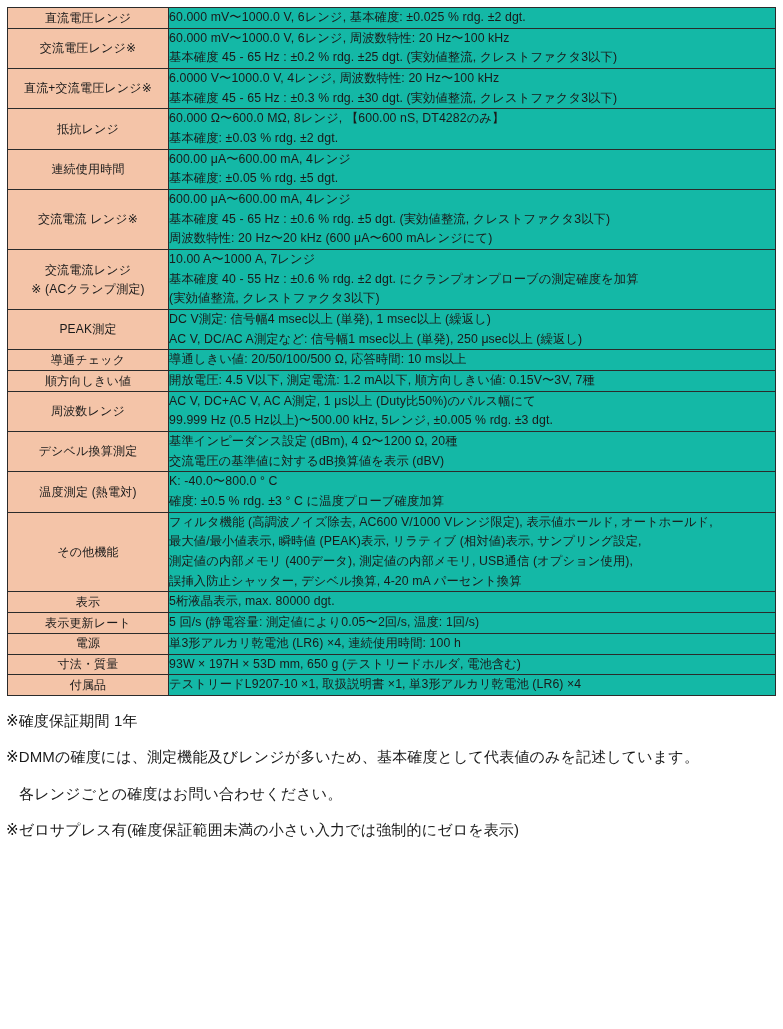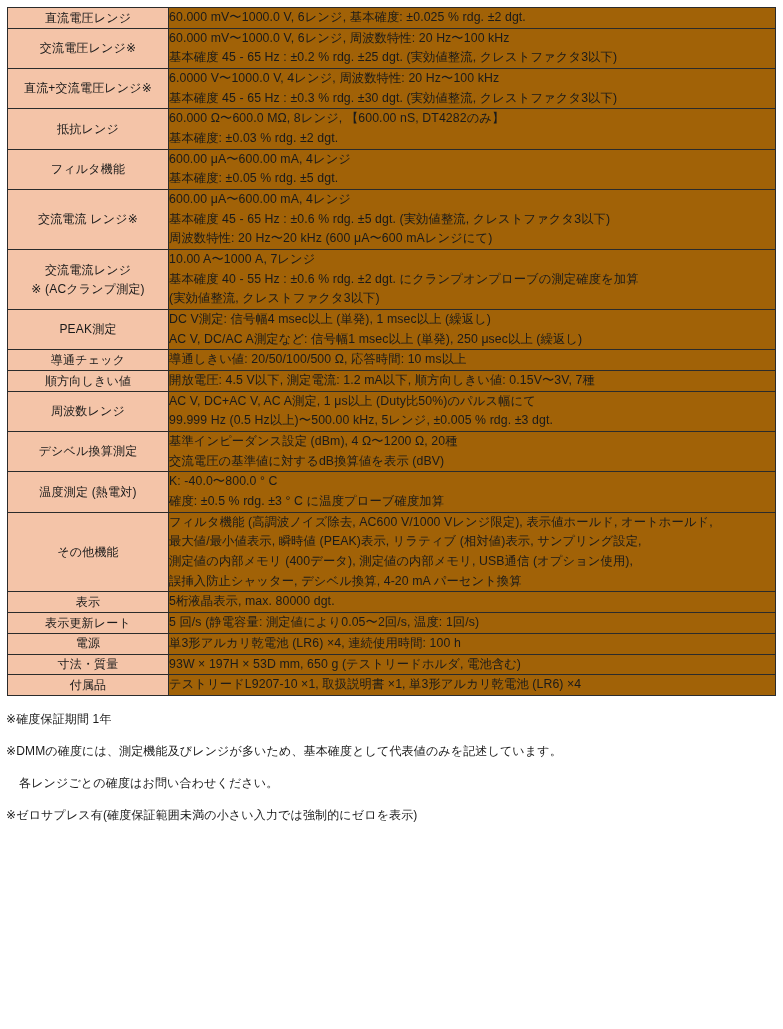--- a/index.html
+++ b/index.html
@@ -38,39 +38,39 @@
     background: #f4c4a8;
     text-align: center;
     font-size: 12px;
     line-height: 1.55;
     padding: 4px 3px;
     letter-spacing: 0.2px;
     color: #1a1a1a;
     margin-left: 28px;
   }
   td.value {
-    background: #a16207;
+    background: #14b8a6;
     text-align: left;
     font-size: 12.3px;
     line-height: 1.6;
     padding: 4px 8px;
     color: #1a1a1a;
   }
   td.value .ln {
     display: block;
     white-space: nowrap;
     letter-spacing: 0.1px;
   }
   td.label .ln {
     display: block;
     white-space: nowrap;
   }
   .notes {
     margin: 14px 0 0 6px;
-    font-size: 12px;
+    font-size: 15px;
     line-height: 1.5;
     color: #1a1a1a;
   }
   .notes .note {
     display: block;
     margin-bottom: 14px;
     white-space: nowrap;
     letter-spacing: 0.15px;
   }
   .notes .note.indent {
@@ -114,21 +114,21 @@
           <td class="label">
             <span class="ln">抵抗レンジ</span>
           </td>
           <td class="value">
             <span class="ln">60.000 Ω〜600.0 MΩ, 8レンジ, 【600.00 nS, DT4282のみ】</span>
             <span class="ln">基本確度: ±0.03 % rdg. ±2 dgt.</span>
           </td>
         </tr>
         <tr>
           <td class="label">
-            <span class="ln">フィルタ機能</span>
+            <span class="ln">連続使用時間</span>
           </td>
           <td class="value">
             <span class="ln">600.00 μA〜600.00 mA, 4レンジ</span>
             <span class="ln">基本確度: ±0.05 % rdg. ±5 dgt.</span>
           </td>
         </tr>
         <tr>
           <td class="label">
             <span class="ln">交流電流 レンジ※</span>
           </td>

